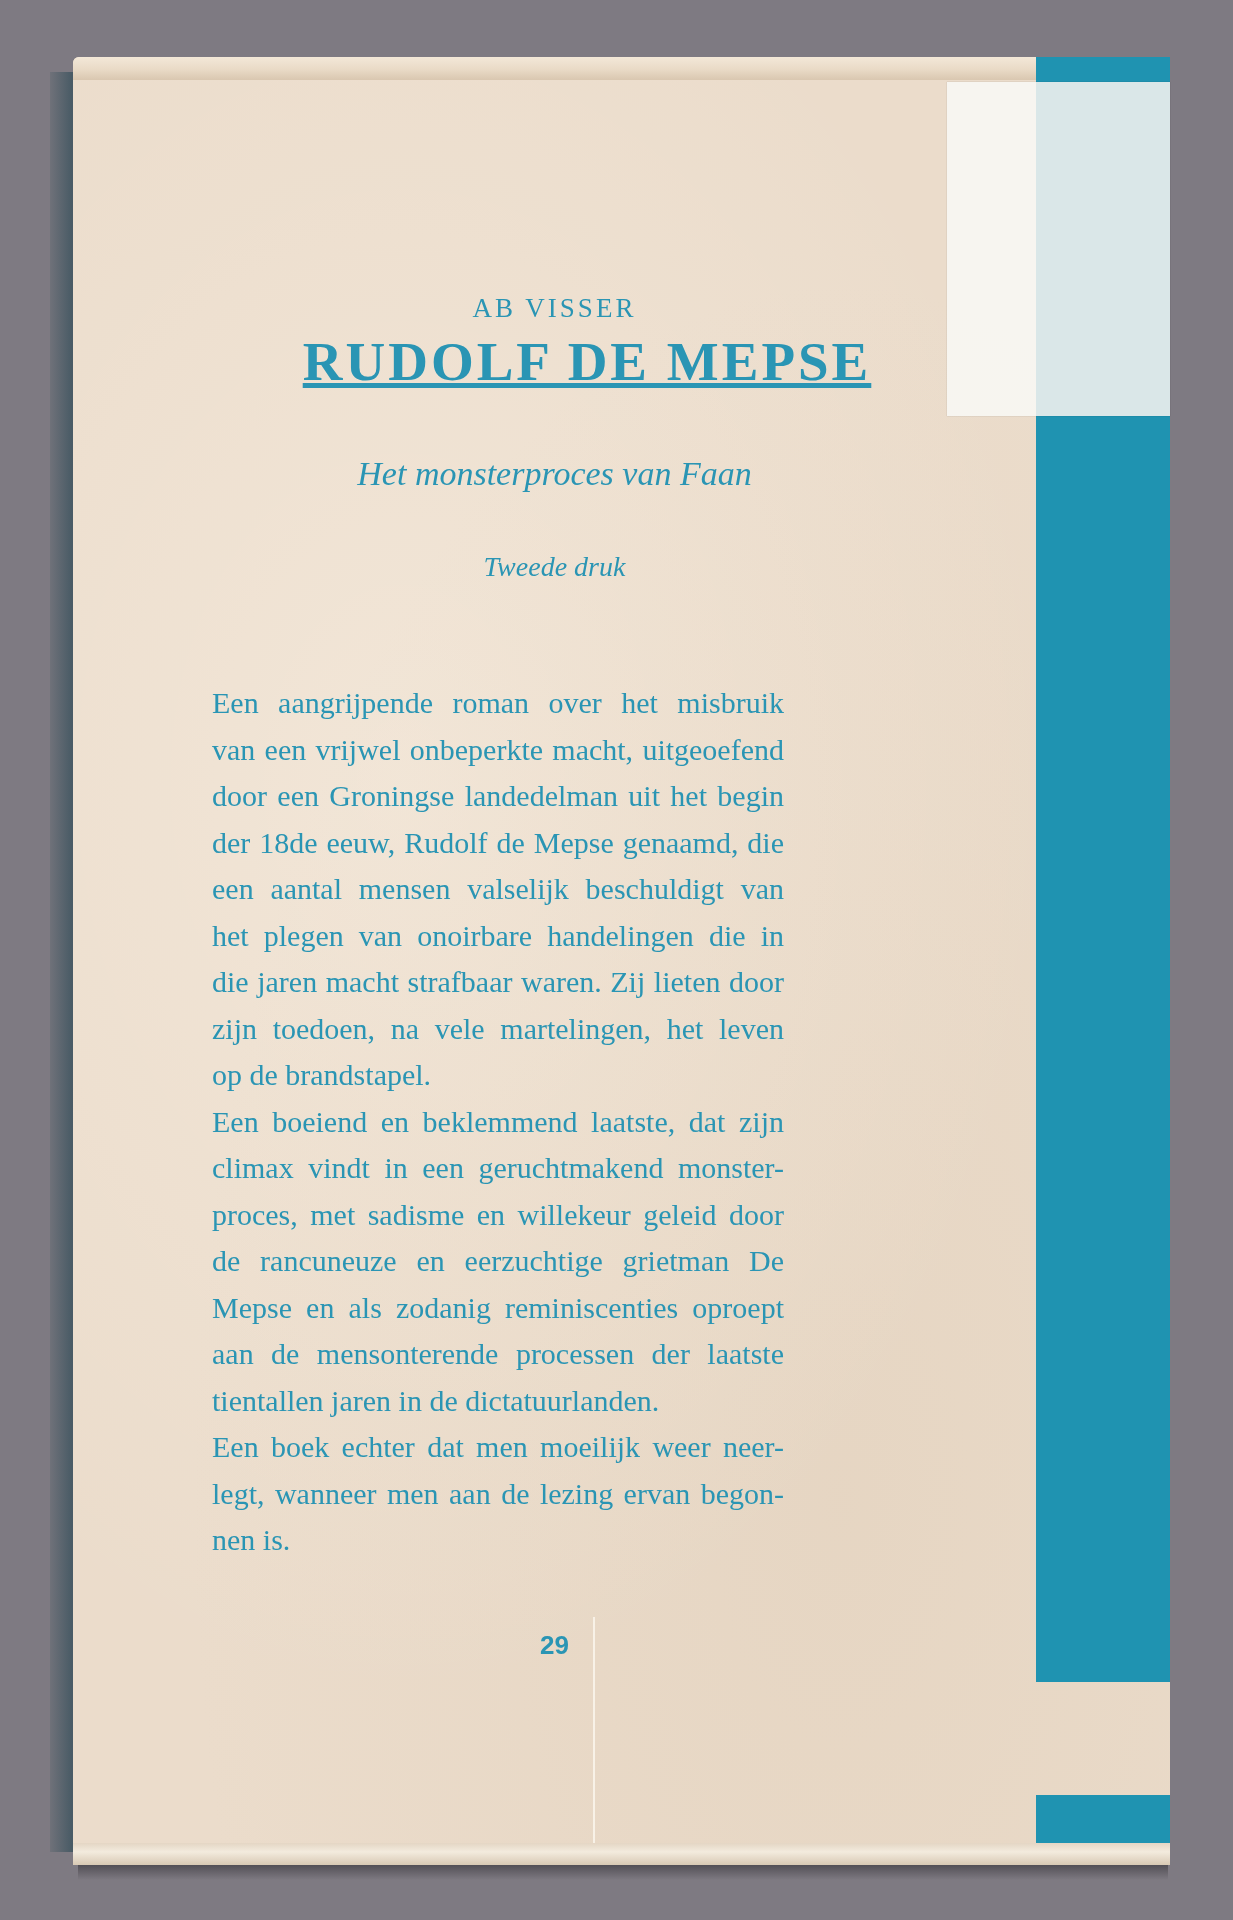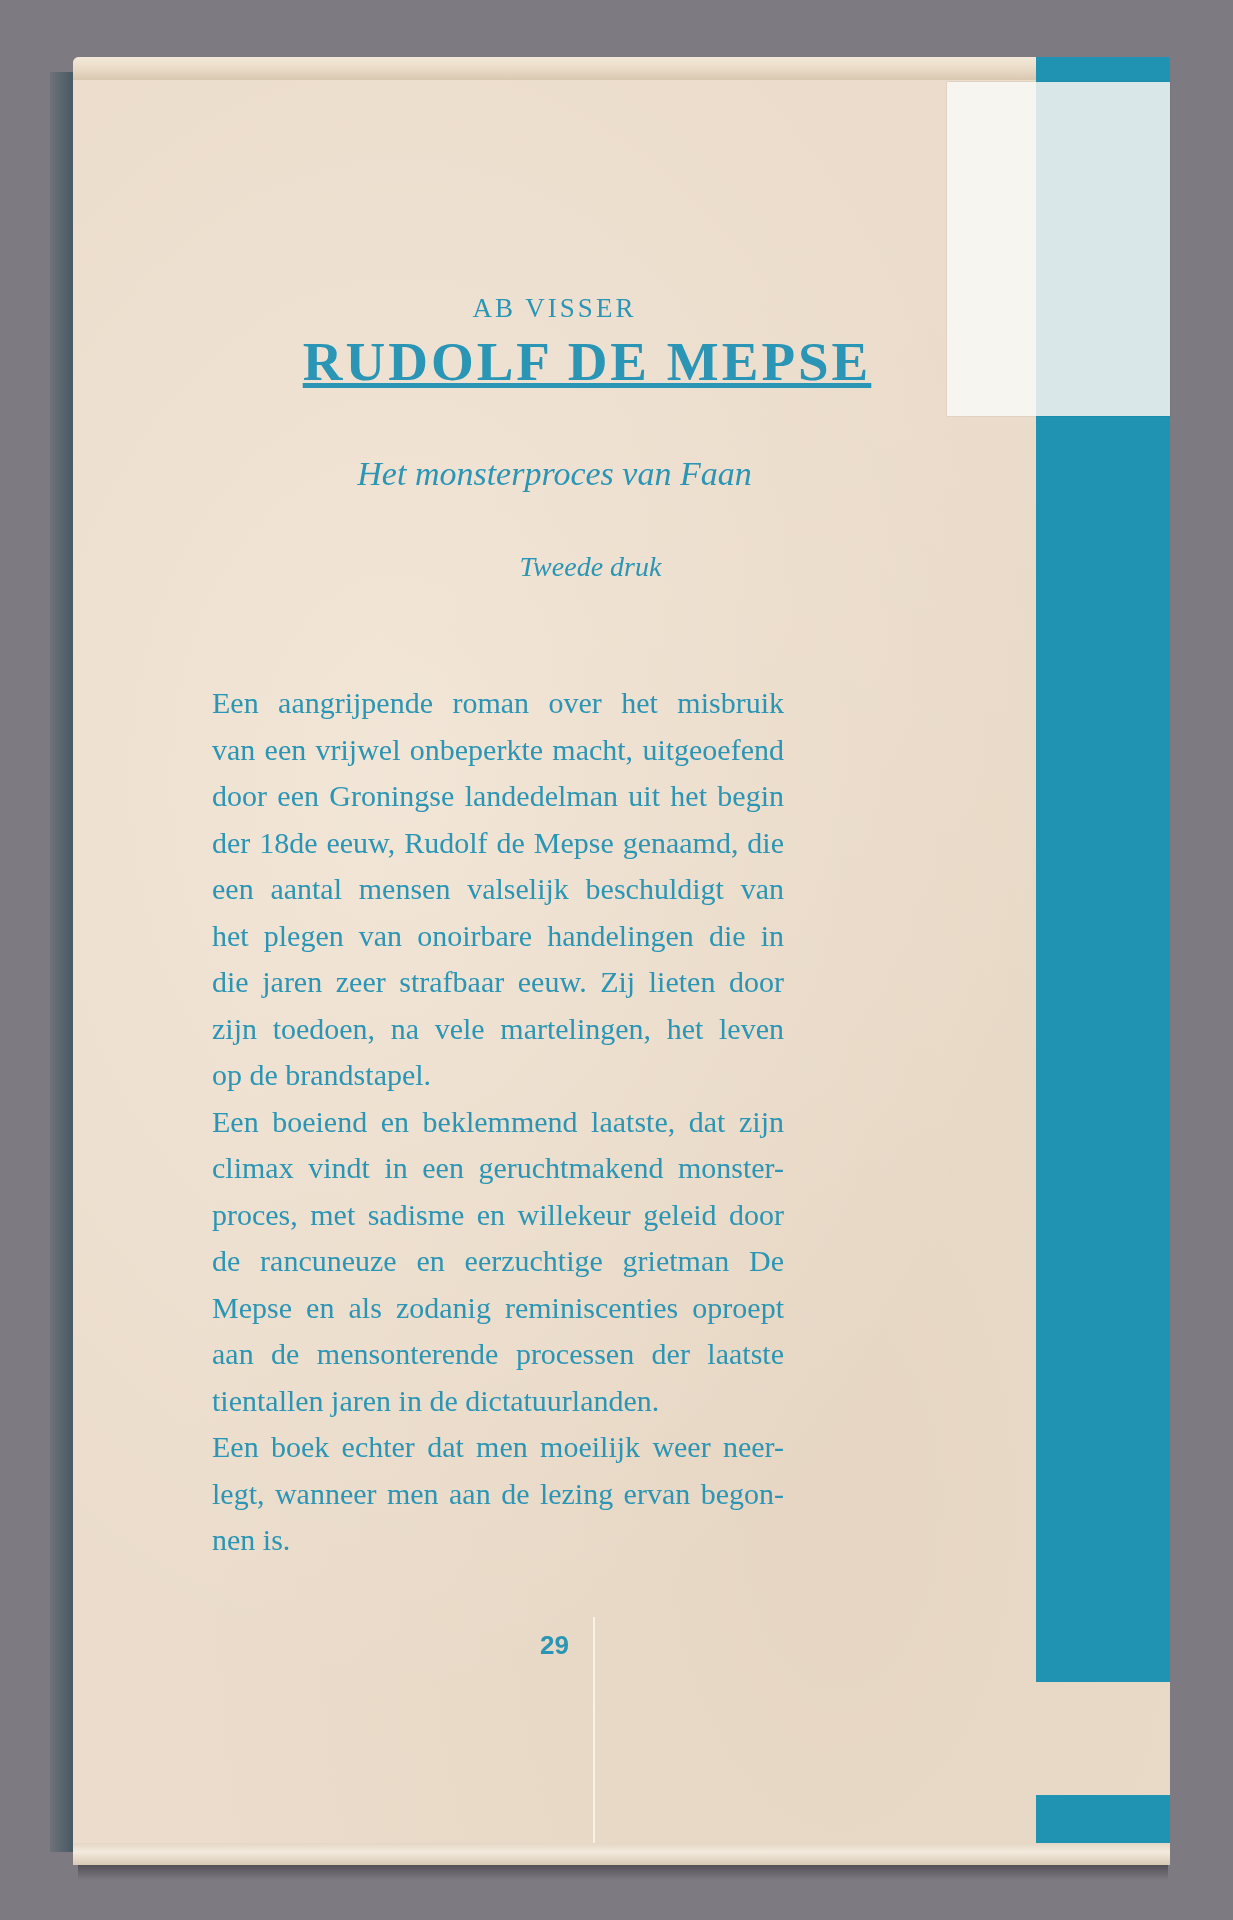--- a/index.html
+++ b/index.html
@@ -67,21 +67,21 @@
     .title {
       position: absolute; top: 273px; left: 0; width: 1028px; text-align: center;
       font-size: 55px; font-weight: bold; letter-spacing: 3px; text-decoration: underline;
     }
     .subtitle {
       position: absolute; top: 398px; left: 0; width: 963px; text-align: center;
       font-size: 34px; font-style: italic;
     }
     .edition {
       position: absolute; top: 494px; left: 0; width: 963px; text-align: center;
-      font-size: 28px; font-style: italic; padding-left: 36px;
+      font-size: 28px; font-style: italic;
     }
     .blurb {
       position: absolute; top: 623px; left: 139px; width: 572px;
       font-size: 30px; line-height: 46.5px;
     }
     .blurb .line {
       display: block; text-align: justify; text-align-last: justify;
       white-space: nowrap; height: 46.5px;
     }
     .blurb .line.last { text-align-last: left; }
@@ -113,21 +113,21 @@
     <div class="subtitle">Het monsterproces van Faan</div>
     <div class="edition">Tweede druk</div>
 
     <div class="blurb">
       <span class="line">Een aangrijpende roman over het misbruik</span>
       <span class="line">van een vrijwel onbeperkte macht, uitgeoefend</span>
       <span class="line">door een Groningse landedelman uit het begin</span>
       <span class="line">der 18de eeuw, Rudolf de Mepse genaamd, die</span>
       <span class="line">een aantal mensen valselijk beschuldigt van</span>
       <span class="line">het plegen van onoirbare handelingen die in</span>
-      <span class="line">die jaren zeer strafbaar eeuw. Zij lieten door</span>
+      <span class="line">die jaren macht strafbaar waren. Zij lieten door</span>
       <span class="line">zijn toedoen, na vele martelingen, het leven</span>
       <span class="line last">op de brandstapel.</span>
       <span class="line">Een boeiend en beklemmend laatste, dat zijn</span>
       <span class="line">climax vindt in een geruchtmakend monster-</span>
       <span class="line">proces, met sadisme en willekeur geleid door</span>
       <span class="line">de rancuneuze en eerzuchtige grietman De</span>
       <span class="line">Mepse en als zodanig reminiscenties oproept</span>
       <span class="line">aan de mensonterende processen der laatste</span>
       <span class="line last">tientallen jaren in de dictatuurlanden.</span>
       <span class="line">Een boek echter dat men moeilijk weer neer-</span>

